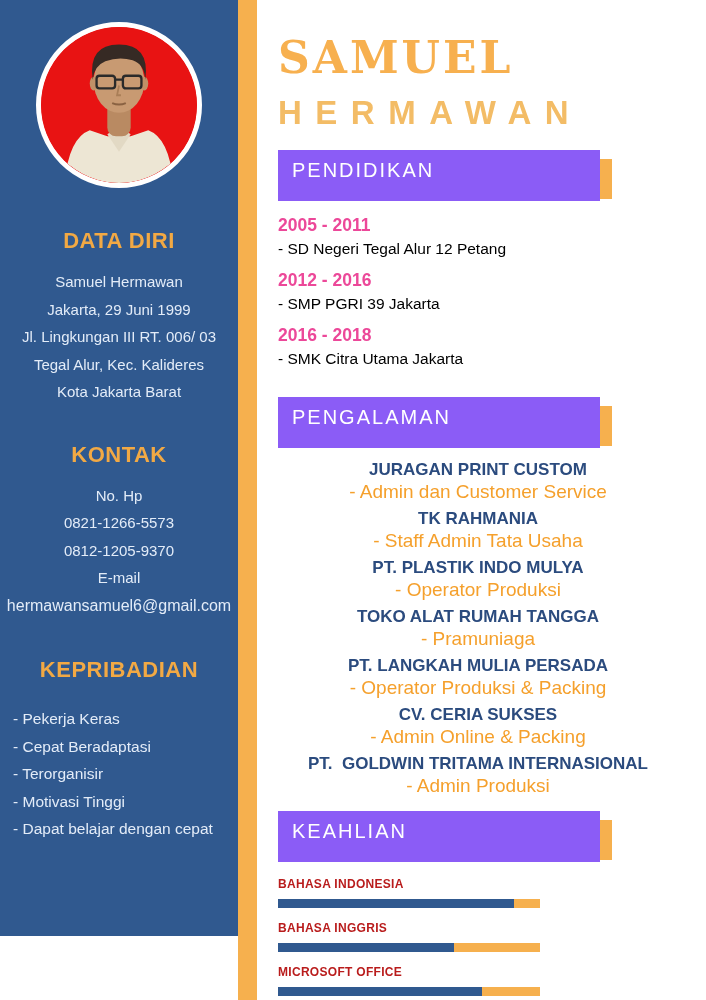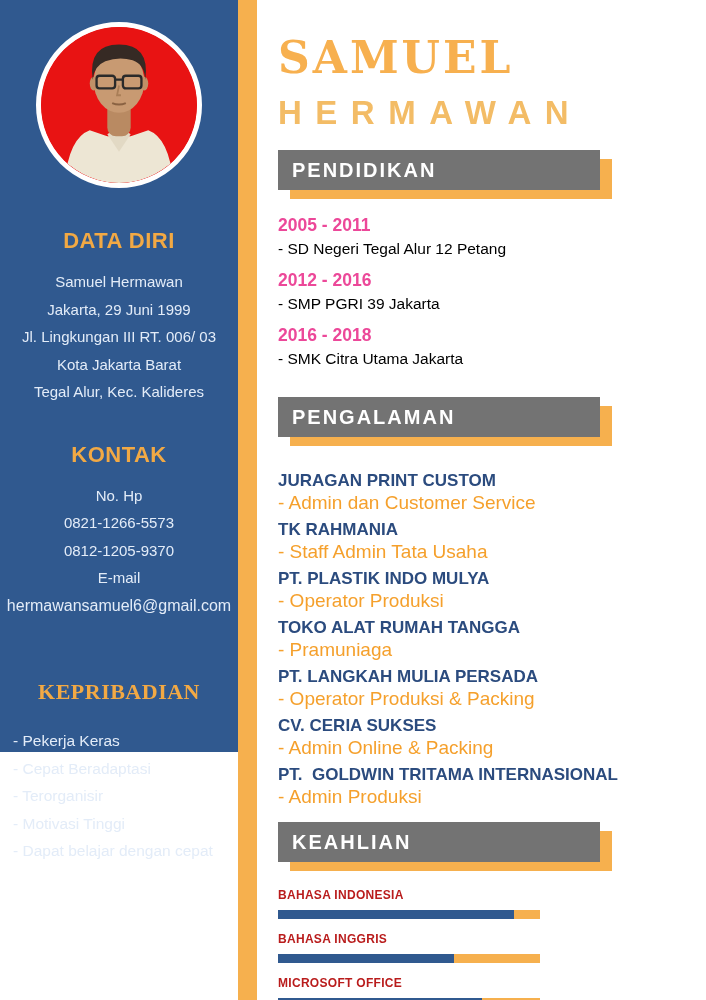--- a/index.html
+++ b/index.html
@@ -3,42 +3,42 @@
 <meta charset="utf-8">
 <style>
   * { margin: 0; padding: 0; box-sizing: border-box; }
   html, body { background: #ffffff; }
   body { width: 706px; height: 1000px; position: relative; font-family: "Liberation Sans", sans-serif; overflow: hidden; }
 
   .page { position: absolute; inset: 0; width: 706px; height: 1000px; background: #ffffff; }
 
   
   .sidebar {
-    position: absolute; left: 0; top: 0; width: 238px; height: 752px;
+    position: absolute; left: 0; top: 0; width: 238px; height: 936px;
     background: #30598F; color: #E3ECF8;
   }
   .stripe {
     position: absolute; left: 238px; top: 0; width: 19px; height: 1000px;
     background: #F6B04E;
   }
   .photo-wrap {
     width: 166px; height: 166px; border-radius: 50%;
     border: 5px solid #ffffff; background: #E81313;
     margin: 22px auto 0 auto; overflow: hidden;
   }
   .photo-wrap svg { display: block; width: 100%; height: 100%; }
 
   .side-section { text-align: center; }
   .side-title {
     color: #F2A944; font-size: 22px; font-weight: bold; letter-spacing: 0.5px;
     text-align: center;
   }
   .side-title.t1 { margin-top: 40px; }
   .side-title.t2 { margin-top: 36px; }
-  .side-title.t3 { margin-top: 60px; font-family: Liberation Serif, serif; }
+  .side-title.t3 { margin-top: 38px; }
   .side-lines { margin-top: 14px; }
   .side-line {
     font-size: 15px; line-height: 27.5px; color: #E3ECF8; text-align: center;
     white-space: nowrap;
   }
   .side-line.email { font-size: 16px; letter-spacing: 0px; }
   .side-lines.left { padding-left: 13px; margin-top: 22px; }
   .side-lines.left .side-line { text-align: left; font-size: 15.5px; }
 
   
@@ -56,35 +56,35 @@
     color: #F3BC66; letter-spacing: 13.5px; margin-top: 1px;
     white-space: nowrap;
   }
 
   .sec-heading { position: relative; width: 322px; height: 40px; margin-top: 0; }
   .sec-heading .shadow {
     position: absolute; left: 12px; top: 9px; width: 322px; height: 40px;
     background: #F6B04E;
   }
   .sec-heading .box {
-    position: absolute; left: 0; top: 0; width: 322px; height: 40px;
-    background: #737373; color: #ffffff;
-    font-weight: bold; font-size: 20px; letter-spacing: 2px;
+    position: absolute; left: 0; top: 0; width: 322px; height: 51px;
+    background: #8b5cf6; color: #ffffff;
+    font-weight: normal; font-size: 20px; letter-spacing: 2px;
     line-height: 40px; padding-left: 14px;
   }
   .sec-heading.h-pendidikan { margin-top: 17px; }
   .sec-heading.h-pengalaman { margin-top: 26px; }
   .sec-heading.h-keahlian   { margin-top: 15px; }
 
   .edu-list { margin-top: 24px; }
   .edu-item { margin-bottom: 8px; }
   .edu-period { color: #ec4899; font-weight: bold; font-size: 17.5px; line-height: 23px; }
   .edu-school { color: #000000; font-size: 15.5px; line-height: 24px; }
 
-  .exp-list { margin-top: 32px; }
+  .exp-list { margin-top: 21px; text-align: center; }
   .exp-item { margin-bottom: 5px; }
   .exp-company { color: #2B4B7E; font-weight: bold; font-size: 17px; line-height: 23px; white-space: pre-wrap; }
   .exp-role { color: #F5A02C; font-size: 19px; line-height: 21px; }
 
   .skill-list { margin-top: 23px; }
   .skill-item { margin-bottom: 10px; }
   .skill-label { color: #b91c1c; font-weight: bold; font-size: 12px; line-height: 20px; letter-spacing: 0.3px; }
   .skill-bar { width: 262px; height: 9px; background: #F6B04E; margin-top: 5px; }
   .skill-fill { height: 9px; background: #30598F; }
 </style>
@@ -126,22 +126,22 @@
         </g>
       </svg>
     </div>
 
     <div class="side-section">
       <div class="side-title t1">DATA DIRI</div>
       <div class="side-lines">
         <div class="side-line">Samuel Hermawan</div>
         <div class="side-line">Jakarta, 29 Juni 1999</div>
         <div class="side-line">Jl. Lingkungan III RT. 006/ 03</div>
+        <div class="side-line">Tegal Alur, Kec. Kalideres</div>
         <div class="side-line">Kota Jakarta Barat</div>
-        <div class="side-line">Tegal Alur, Kec. Kalideres</div>
       </div>
     </div>
 
     <div class="side-section">
       <div class="side-title t2">KONTAK</div>
       <div class="side-lines">
         <div class="side-line">No. Hp</div>
         <div class="side-line">0821-1266-5573</div>
         <div class="side-line">0812-1205-9370</div>
         <div class="side-line">E-mail</div>

